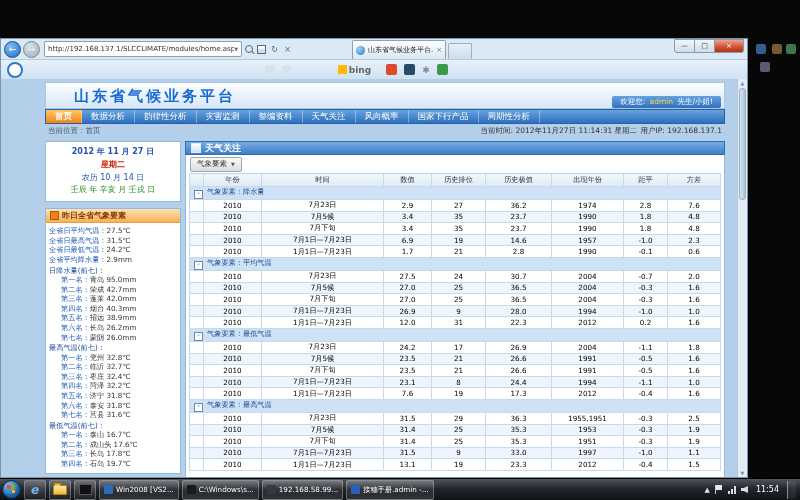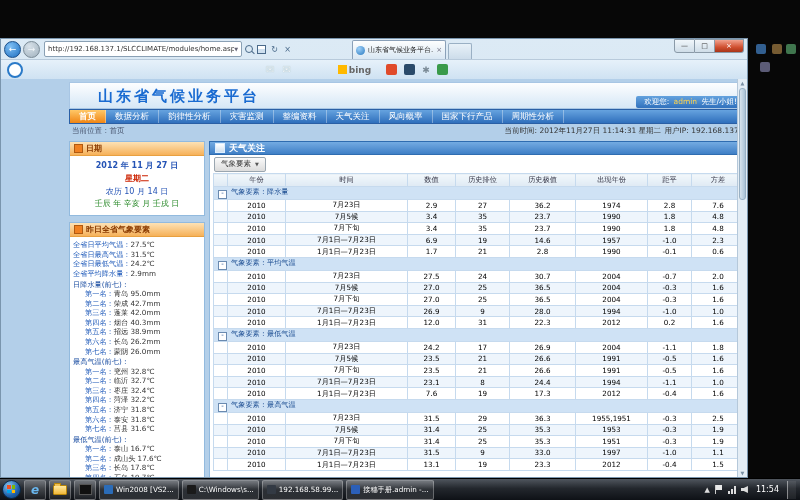--- a/index.html
+++ b/index.html
@@ -42,21 +42,21 @@
   .bing-sq{width:9px;height:9px;background:#ffb900}
   .appicons{display:flex;gap:7px;margin-left:10px;align-items:center}
   .appico{width:11px;height:11px;border-radius:2px}
   .gear-glyph{font-size:9px;color:#7a8a96}
   
   .viewport{position:absolute;top:40px;left:0;right:0;bottom:0;background:#b3cfe9;overflow:hidden}
   .page-scroll{position:absolute;right:0;top:0;bottom:0;width:9px;background:#e4edf5;border-left:1px solid #b5c8da}
   .page-scroll .thumb{position:absolute;left:1px;right:1px;top:9px;height:110px;
       background:linear-gradient(90deg,#d8e4ee,#aac2d6);border:1px solid #98b0c4;border-radius:3px}
   .page-scroll .sarr{position:absolute;left:0;right:0;text-align:center;font-size:5px;color:#7a90a4}
-  .container{position:absolute;left:68px;top:0;width:680px;height:400px}
+  .container{position:absolute;left:44px;top:0;width:680px;height:400px}
   .banner{position:absolute;top:3px;left:0;right:0;height:27px;background:linear-gradient(180deg,#fdfeff,#d6e7f6);
           border:1px solid #a8c6e4;box-sizing:border-box}
   .site-title{position:absolute;left:28px;top:4px;font-size:15px;font-weight:bold;color:#1a6bd1;letter-spacing:3px}
   .welcome{position:absolute;right:3px;top:13px;height:12px;line-height:12px;padding:0 8px;
            background:linear-gradient(#63a2de,#3171bd);border-radius:2px;font-size:7.5px;color:#fff;white-space:nowrap}
   .welcome .user{color:#ffd24a;margin:0 2px}
   .navmenu{position:absolute;top:30px;left:0;right:0;height:15px;background:linear-gradient(#66a3df,#2f6fbc);
            border:1px solid #2a5fa5;box-sizing:border-box;display:flex}
   .nav-item{padding:0 9px;font-size:8.5px;color:#fff;line-height:13px;border-right:1px solid rgba(255,255,255,.35);cursor:default;white-space:nowrap}
   .nav-item.active{background:linear-gradient(#ffc868,#f08514);font-weight:bold}
@@ -219,24 +219,20 @@
         <span class="rt">
           <span>当前时间: 2012年11月27日 11:14:31 星期二</span>
           <span>用户IP: 192.168.137.1</span>
         </span>
       </div>
 
       <div class="contentrow">
 
         <div class="sidebar">
           <div class="panel">
-            <div class="panel-h">
-              <span class="pico"></span>
-              <span>日期</span>
-            </div>
             <div class="date-body">
               <div class="d1">2012 年 11 月 27 日</div>
               <div class="d2">星期二</div>
               <div class="d3">农历 10 月 14 日</div>
               <div class="d4">壬辰 年 辛亥 月 壬戌 日</div>
             </div>
           </div>
           <div class="panel">
             <div class="panel-h">
               <span class="pico"></span>

